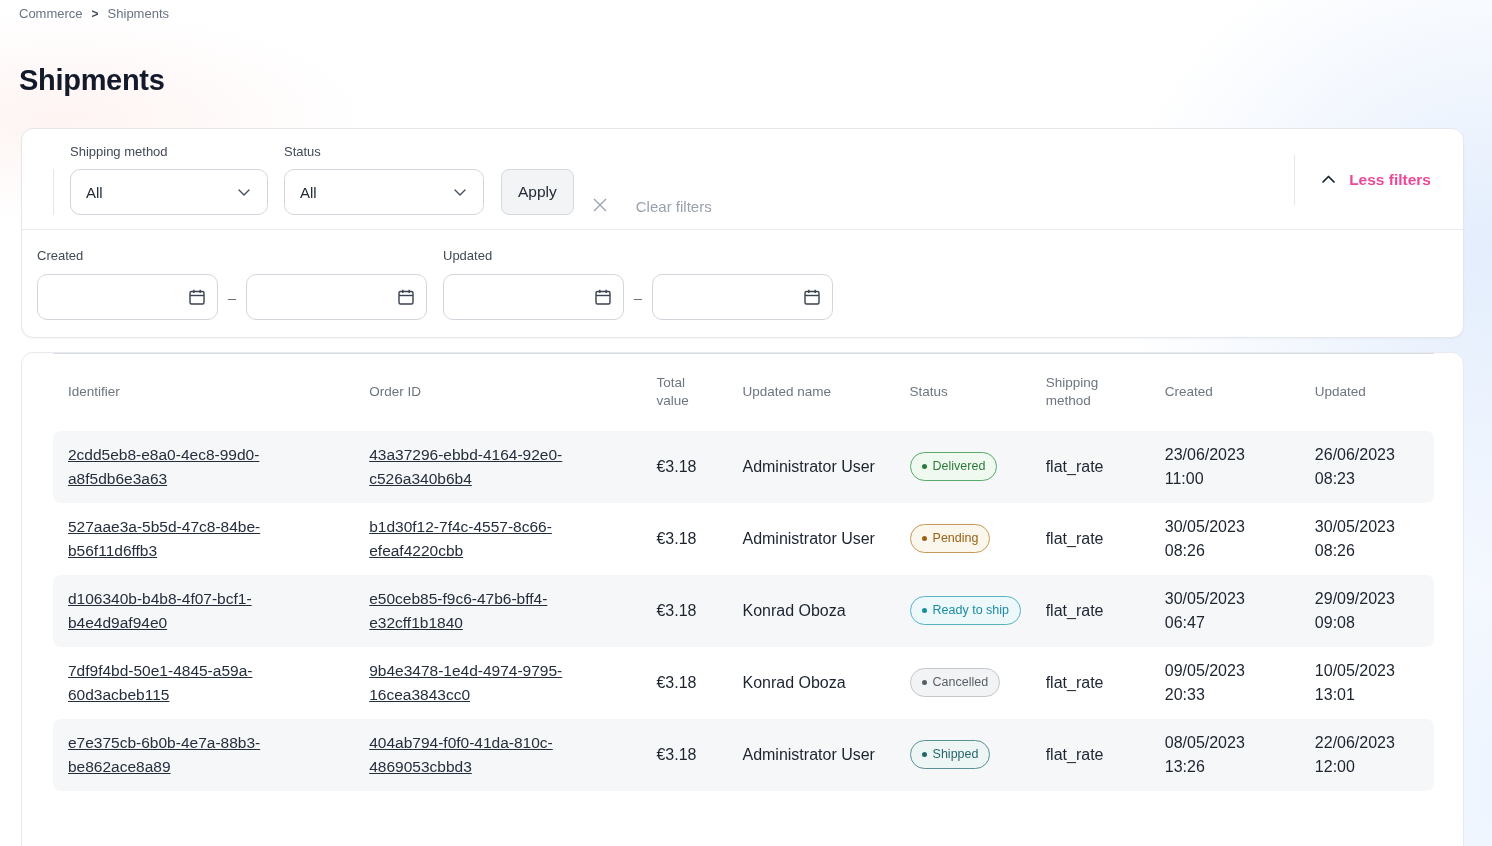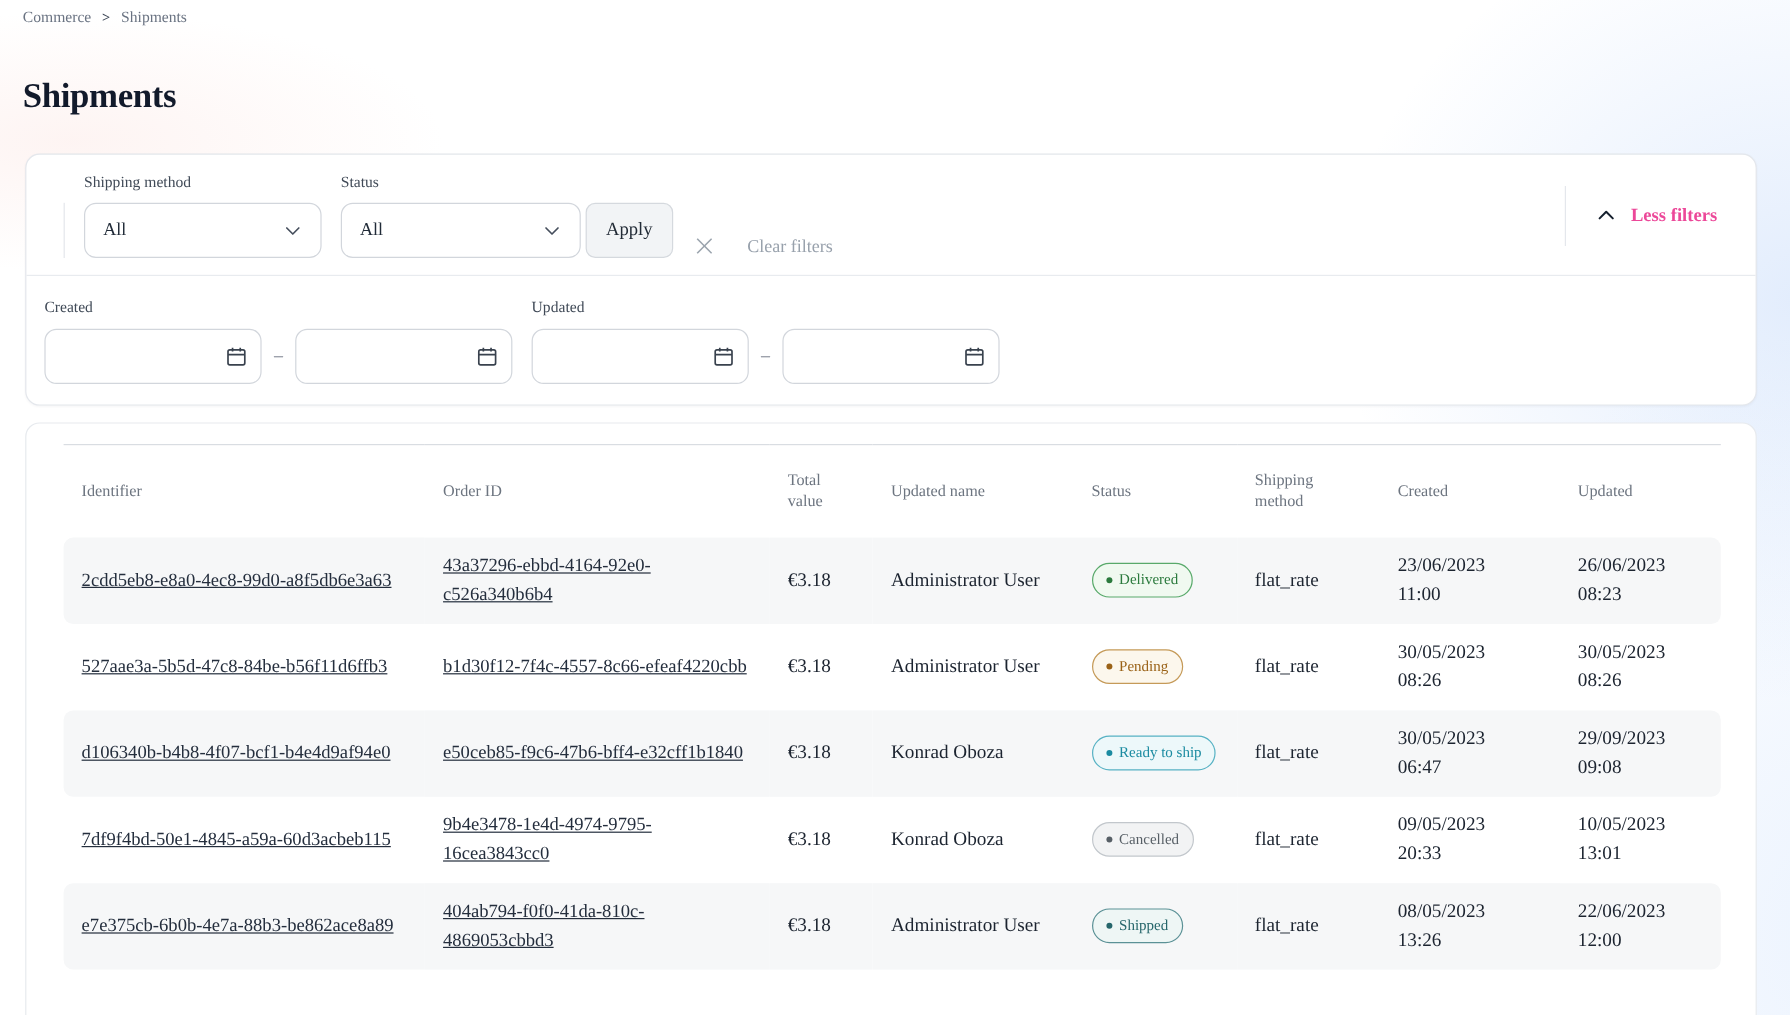--- a/index.html
+++ b/index.html
@@ -1,21 +1,21 @@
 <!DOCTYPE html>
 <html><head>
 <meta charset="utf-8">
 <style>
   * { margin:0; padding:0; box-sizing:border-box; }
   html,body { width:1492px; height:846px; }
   body {
     font-family:"Liberation Sans","DejaVu Sans",sans-serif;
     background:#ffffff; color:#1c2430; overflow:hidden;
   }
-  .page { position:relative; width:1492px; height:846px; overflow:hidden;font-family:Liberation Serif, serif; }
+  .page { position:relative; width:1492px; height:846px; overflow:hidden; }
   .page::before {
     content:""; position:absolute; inset:0; pointer-events:none;
     background:
       radial-gradient(620px 540px at 1500px 250px, rgba(125,172,244,0.22), rgba(125,172,244,0) 62%),
       radial-gradient(660px 820px at 1540px 780px, rgba(140,185,250,0.16), rgba(140,185,250,0) 62%),
       radial-gradient(430px 150px at 60px 118px, rgba(250,216,210,0.28), rgba(250,216,210,0) 72%);
   }
   .layer { position:relative; z-index:1; }
 
   
@@ -40,21 +40,21 @@
   .search-box input { width:384px; height:46px; border:1px solid #d2d6dc; border-radius:10px;
     padding:0 44px 0 15px; font-size:15px; color:#1c2430; outline:none;
     font-family:inherit; background:#fff; }
   .search-box input::placeholder { color:#5d6878; opacity:1; }
   .search-ic { position:absolute; right:13px; top:13px; cursor:pointer; }
   .vdiv { width:1px; height:46px; background:#e4e7ec; margin:0 16px; align-self:flex-end; }
   .selectbox { width:198px; height:46px; border:1px solid #d2d6dc; border-radius:10px;
     display:flex; align-items:center; justify-content:space-between;
     padding:0 15px; font-size:15px; color:#212b38; cursor:pointer; background:#fff; }
   .fgroup + .fgroup { margin-left:16px; }
-  .apply-btn { margin-left:4px; height:46px; padding:0 16px; background:#f2f4f6;
+  .apply-btn { margin-left:17px; height:46px; padding:0 16px; background:#f2f4f6;
     border:1px solid #d5d9de; border-radius:8px; font-size:15.5px; color:#222b36;
     font-family:inherit; cursor:pointer; }
   .clear-btn { margin-left:16px; height:46px; display:flex; align-items:flex-end; gap:26px;
     cursor:pointer; }
   .clear-btn span { font-size:15px; color:#98a1ac; }
   .spacer { flex:1; }
   .toggle-div { width:1px; height:50px; background:#e4e7ec; align-self:center; }
   .less-filters { margin-left:24px; align-self:center; display:flex; align-items:center;
     gap:11px; cursor:pointer; }
   .less-filters span { font-size:15.5px; font-weight:700; color:#ec4899; }
@@ -67,21 +67,21 @@
     padding:0 40px 0 14px; font-size:15px; color:#1c2430; outline:none;
     font-family:inherit; background:#fff; }
   .cal-ic { position:absolute; right:11px; top:13px; cursor:pointer; }
   .dash { width:28px; text-align:center; color:#6b7280; font-size:15px; }
   .upd-group { margin-left:18px; }
 
   
   .list-card { position:absolute; left:21px; top:352px; width:1443px; height:520px;
     background:#fff; border:1px solid #e7eaee; border-radius:12px; padding:0 31px; }
   .list-title { padding-top:15px; font-size:17px; font-weight:700; color:#10151d; }
-  table { width:1381px; border-collapse:collapse; table-layout:fixed; margin-top:17px;
+  table { width:1381px; border-collapse:collapse; table-layout:fixed; 
     border-top:1px solid #d9dde2; }
   col.c-ident { width:301px; } col.c-order { width:287px; } col.c-total { width:86px; }
   col.c-cust  { width:167px; } col.c-status { width:136px; } col.c-ship { width:119px; }
   col.c-created { width:150px; } col.c-updated { width:134px; }
   thead th { height:77px; padding:10px 15px; text-align:left; vertical-align:middle;
     font-weight:400; font-size:13.5px; color:#6d7580; line-height:1.35; }
   tbody td { height:72px; padding:12px 15px; vertical-align:middle; font-size:16px;
     color:#1c2430; line-height:1.5; }
   tbody tr:nth-child(odd) td { background:#f6f7f8; }
   tbody tr:nth-child(odd) td:first-child { border-radius:8px 0 0 8px; }

